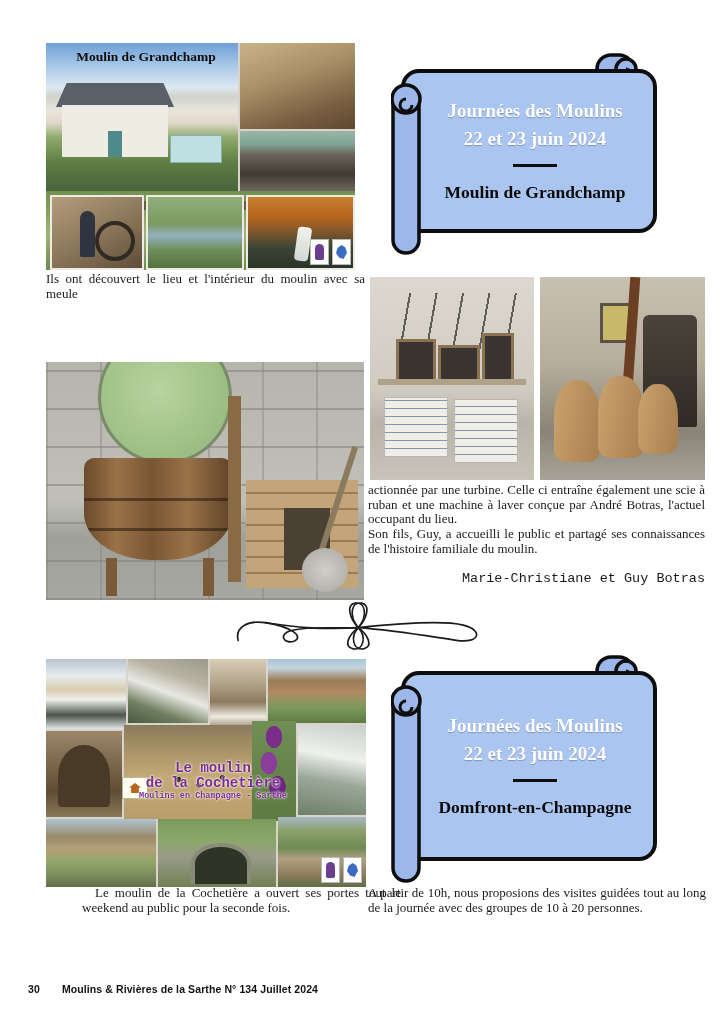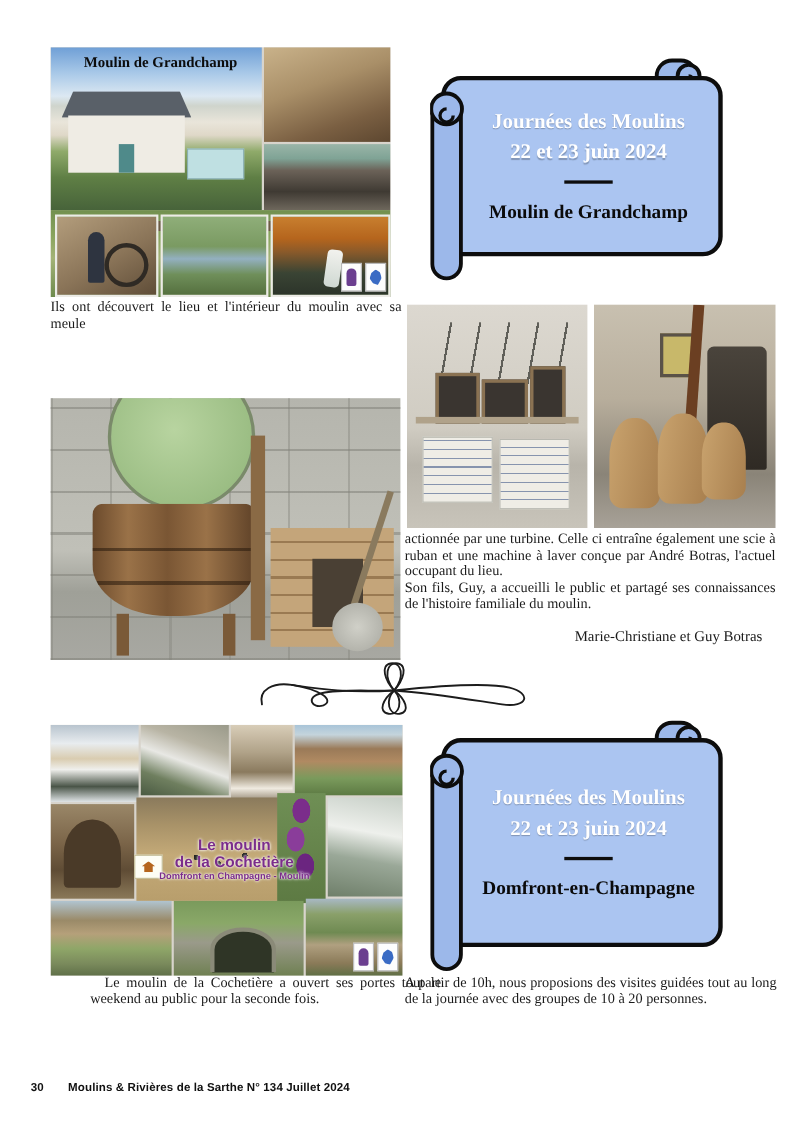--- a/index.html
+++ b/index.html
@@ -36,21 +36,21 @@
     text-shadow:0 1px 1px rgba(0,0,0,.25);}
   .banner-divider{width:44px;height:2.5px;background:var(--banner-border);margin:12px 0 14px 0;}
   .banner-sub{color:var(--banner-subtitle);font-weight:bold;font-size:17.5px;line-height:1.35;}
   
   .collage{overflow:hidden;background:#d8d4cc;}
   .ph{position:absolute;overflow:hidden;}
   .framed{border:2px solid #ecebe6;}
   .collage-title{position:absolute;font-weight:bold;font-size:13.5px;color:#0c0c0c;
     font-family:"Liberation Serif", serif;text-align:center;}
   .cc-caption{position:absolute;text-align:center;color:var(--caption-purple);
-    font-family:Liberation Sans, sans-serif;font-weight:bold;text-shadow:0 0 3px #ffffff,0 0 2px #ffffff;}
+    font-family:Liberation Mono, monospace;font-weight:bold;text-shadow:0 0 3px #ffffff,0 0 2px #ffffff;}
   .cc-caption .l1{font-size:14px;line-height:1.05;}
   .cc-caption .l2{font-size:14px;line-height:1.1;}
   .cc-caption .l3{font-size:8.5px;line-height:1.4;}
   .logos{position:absolute;display:flex;gap:3px;}
   .logo{width:17px;height:24px;background:#fdfdfd;border:1px solid #b8b8b8;display:flex;
     align-items:center;justify-content:center;}
   .logo-person-glyph{width:9px;height:16px;background:#6b3e8f;border-radius:5px 5px 2px 2px;}
   .logo-map-glyph{width:11px;height:14px;background:#3a6bc4;
     clip-path:polygon(50% 0,85% 18%,100% 55%,68% 100%,28% 90%,0 58%,14% 22%);}
   
@@ -218,21 +218,21 @@
     <div class="ps-sack" style="left:14px;bottom:18px;"></div>
     <div class="ps-sack" style="left:58px;bottom:22px;"></div>
     <div class="ps-sack" style="left:98px;bottom:26px;width:40px;height:70px;"></div>
   </div>
 </div>
 
 <div class="abs copy" style="left:368px;top:483px;width:337px;">
   <p>actionnée par une turbine. Celle ci entraîne également une scie à ruban et une machine à laver conçue par André Botras, l'actuel occupant du lieu.</p>
   <p>Son fils, Guy, a accueilli le public et partagé ses connaissances de l'histoire familiale du moulin.</p>
 </div>
-<div class="abs signature" style="left:356px;top:571px;width:337px;">Marie-Christiane et Guy Botras</div>
+<div class="abs signature" style="left:368px;top:571px;width:337px;font-family:Liberation Mono, monospace;">Marie-Christiane et Guy Botras</div>
 
 <div class="abs flourish" style="left:228px;top:593px;width:264px;height:66px;">
   <svg width="264" height="66" viewBox="0 0 300 78">
     <g fill="none" stroke="#1c1c1c" stroke-width="2" stroke-linecap="round">
       <path d="M6 56 C 2 40 18 32 38 35 C 66 39 96 44 148 41"></path>
       <path d="M38 35 C 70 40 84 52 72 57 C 60 61 52 48 70 44 C 92 39 120 42 148 41"></path>
       <path d="M148 41 C 196 36 248 32 272 38 C 296 44 292 60 264 56 C 230 51 190 44 148 41"></path>
       <path d="M148 41 C 136 26 140 10 152 12 C 163 14 158 30 148 41 C 138 52 142 68 154 66 C 166 64 160 50 148 41"></path>
       <path d="M148 41 C 160 26 156 10 144 12 C 133 14 138 30 148 41 C 158 52 154 68 142 66 C 130 64 136 50 148 41"></path>
     </g>
@@ -254,21 +254,21 @@
   <div class="ph cc-bridge" style="left:112px;top:160px;width:118px;height:68px;">
     <div class="cc-archway"></div>
   </div>
   <div class="ph cc-canal" style="left:232px;top:158px;width:88px;height:70px;"></div>
   <div class="logo-house">
       <div class="logo-house-glyph"></div>
     </div>
   <div class="cc-caption" style="left:92px;top:102px;width:150px;">
     <div class="l1">Le moulin</div>
     <div class="l2">de la Cochetière</div>
-    <div class="l3">Domfront en Champagne - Moulin</div>
+    <div class="l3">Moulins en Champagne - Sarthe</div>
   </div>
   <div class="logos" style="right:4px;bottom:4px;">
     <div class="logo">
         <div class="logo-person-glyph"></div>
       </div>
     <div class="logo">
         <div class="logo-map-glyph"></div>
       </div>
   </div>
 </div>

